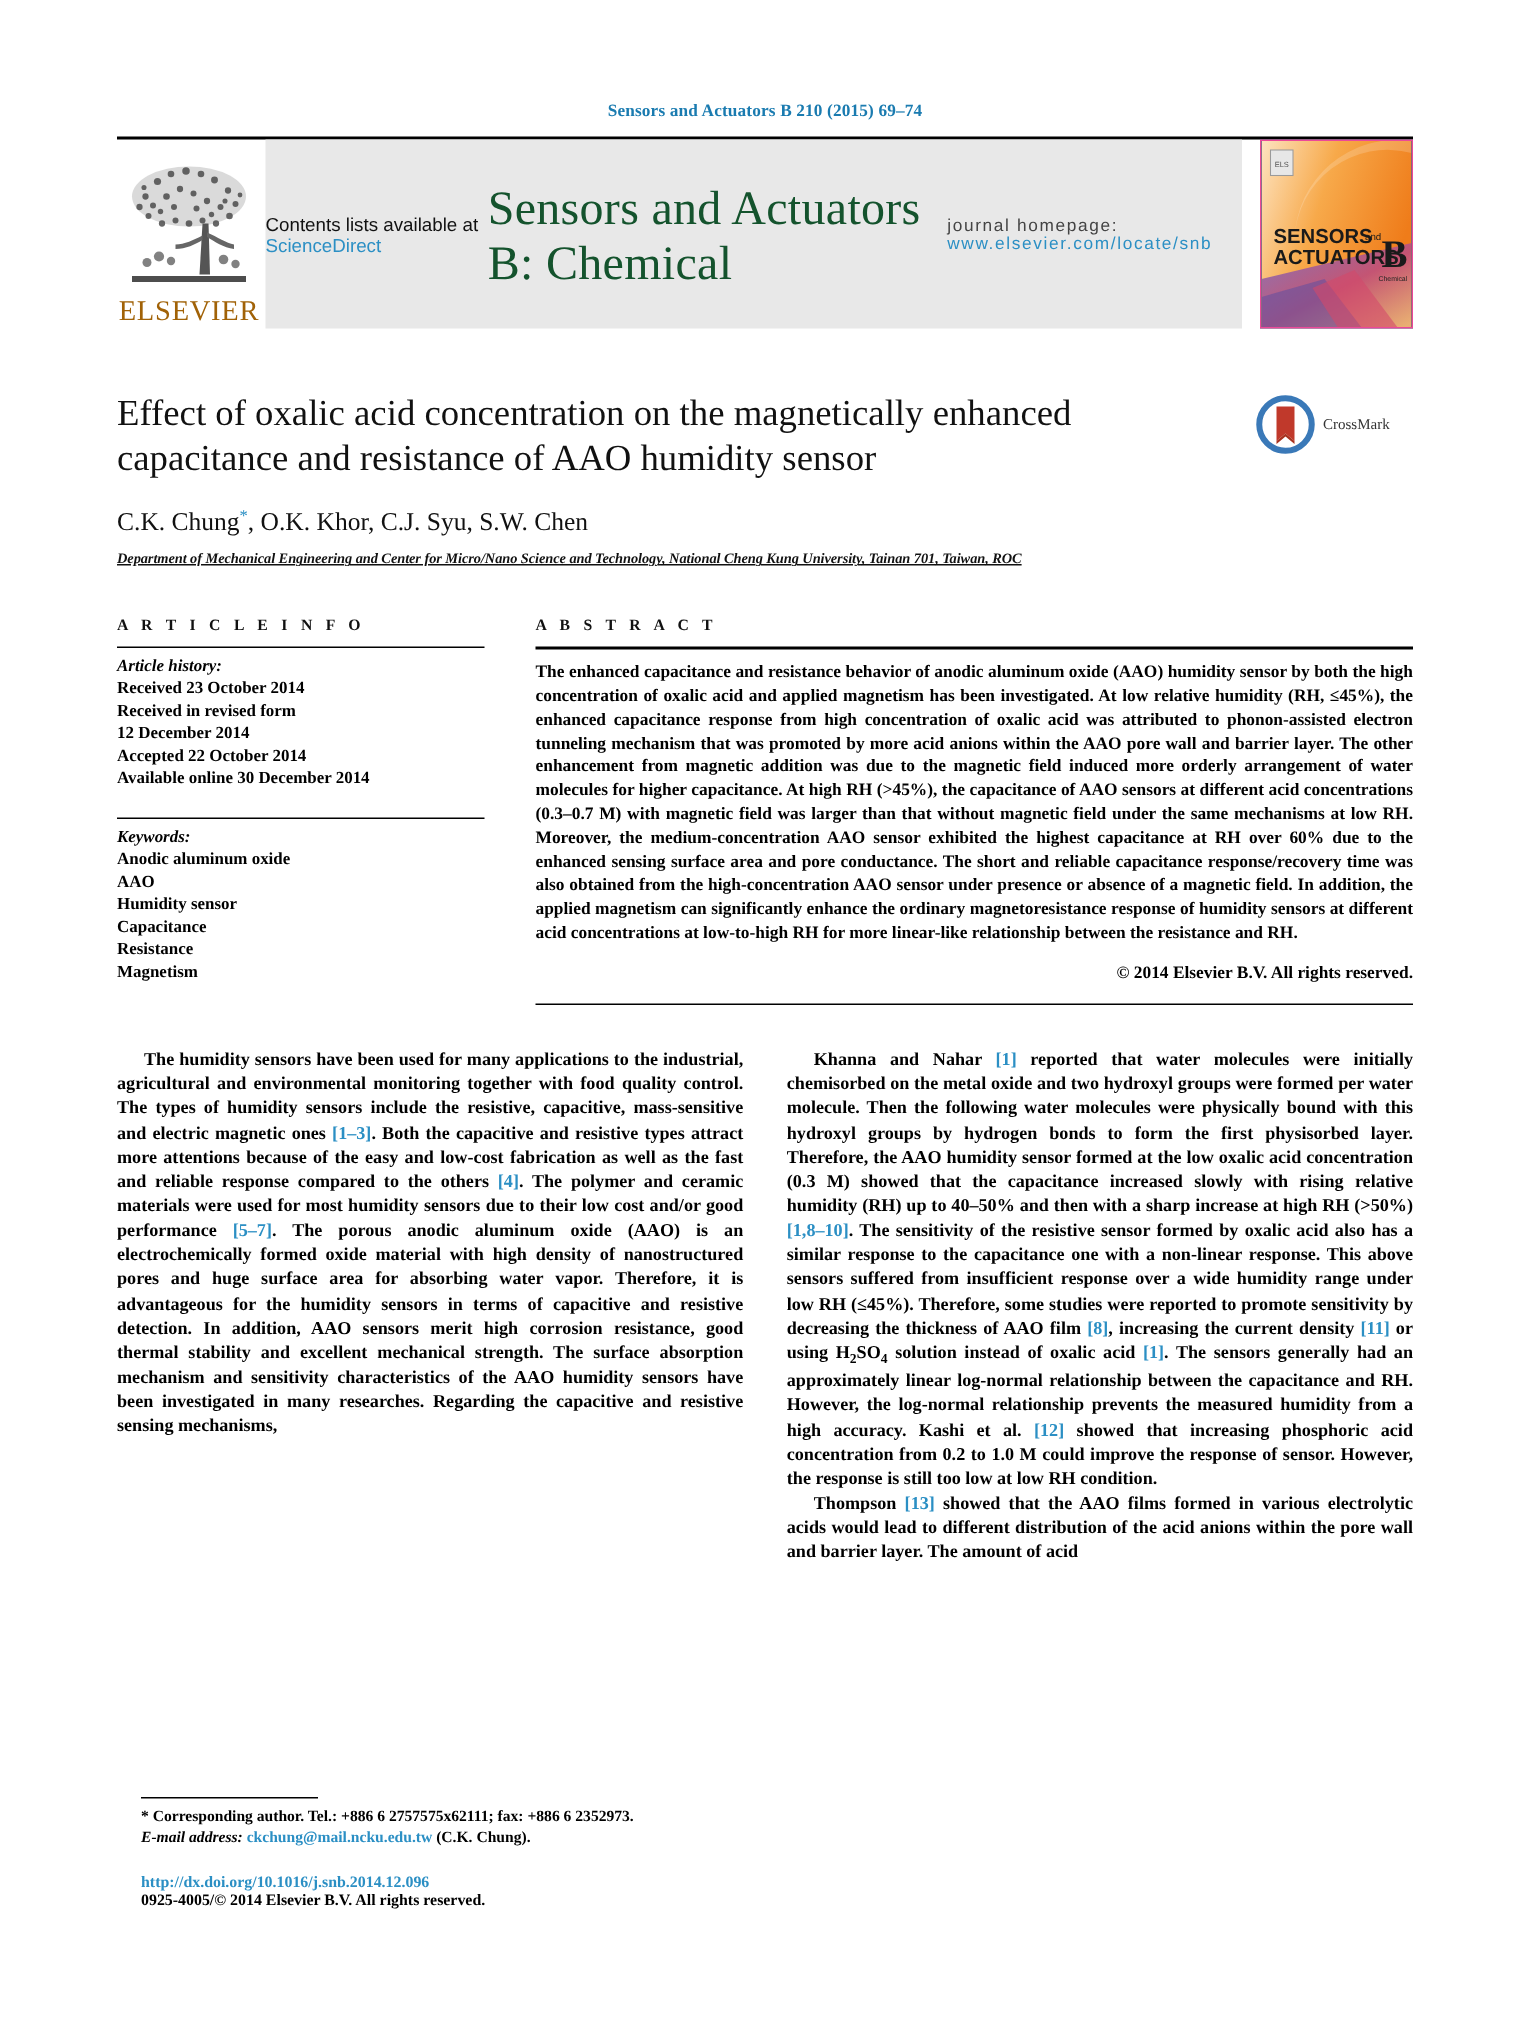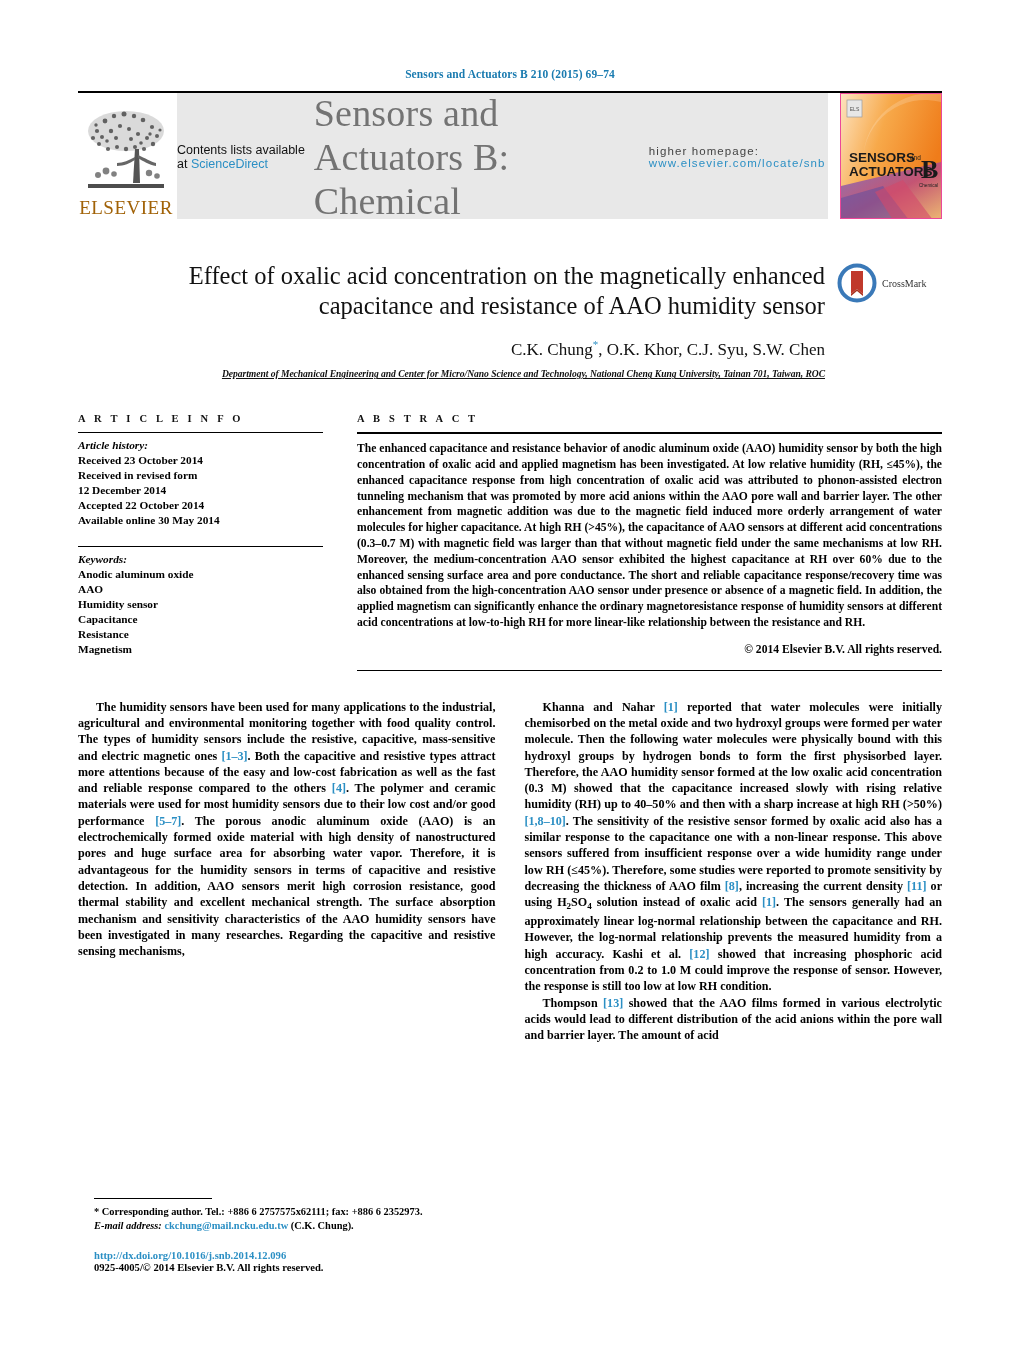--- a/index.html
+++ b/index.html
@@ -72,23 +72,23 @@
     padding: 12px 0 10px 0;
     margin-left: 3px;
   }
   .contents-line {
     font-size: 12.5px;
     font-family: "Liberation Sans", sans-serif;
     color: #111;
   }
   .contents-line .sd { color: #2b8fc4; }
   .journal-title {
-    font-size: 38px;
-    font-family: "Liberation Serif", serif;
-    color: #737373;
+    font-size: 32px;
+    font-family: "Liberation Serif", serif;
+    color: #14532d;
     letter-spacing: .2px;
   }
   .homepage-line {
     font-size: 11.5px;
     font-family: "Liberation Sans", sans-serif;
     letter-spacing: 1.1px;
     color: #444;
   }
   .homepage-line .url { color: #2b8fc4; }
   .cover-thumb {
@@ -99,21 +99,20 @@
     position: relative;
     overflow: hidden;
     background: #0f766e;
   }
 
   
   .title-block {
     margin-top: 42px;
     display: flex;
     align-items: flex-start;
-    text-align: right;
   }
   .title-col { flex: 1 1 auto; padding-right: 12px; }
   .paper-title {
     font-size: 24.5px;
     line-height: 1.22;
     font-family: "Liberation Serif", serif;
     color: #111;
     font-weight: normal;
     margin: 0;
   }
@@ -322,21 +321,21 @@
       </svg>
       <div class="elsevier-word">ELSEVIER</div>
     </div>
 
     <div class="banner-center">
       <div class="contents-line">
         <span>Contents lists available at </span><span class="sd">ScienceDirect</span>
       </div>
       <div class="journal-title">Sensors and Actuators B: Chemical</div>
       <div class="homepage-line">
-        <span>higher homepage: </span><span class="url">www.elsevier.com/locate/snb</span>
+        <span>journal homepage: </span><span class="url">www.elsevier.com/locate/snb</span>
       </div>
     </div>
 
     <div class="cover-thumb">
       <svg width="100" height="126" viewBox="0 0 100 126">
         <defs>
           <linearGradient id="covg" x1="0" y1="0" x2="1" y2="0.4">
             <stop offset="0%" stop-color="#fde3c0"></stop>
             <stop offset="45%" stop-color="#f7a94a"></stop>
             <stop offset="100%" stop-color="#ef7c1a"></stop>
@@ -384,21 +383,21 @@
 
     <div class="col-info">
       <div class="section-kicker">A R T I C L E   I N F O</div>
       <div class="rule-thin"></div>
       <div class="info-body">
         <div class="ital">Article history:</div>
         <div>Received 23 October 2014</div>
         <div>Received in revised form</div>
         <div>12 December 2014</div>
         <div>Accepted 22 October 2014</div>
-        <div>Available online 30 May 2014</div>
+        <div>Available online 30 December 2014</div>
       </div>
       <div class="kw-sep"></div>
       <div class="info-body kw-block">
         <div class="ital">Keywords:</div>
         <div>Anodic aluminum oxide</div>
         <div>AAO</div>
         <div>Humidity sensor</div>
         <div>Capacitance</div>
         <div>Resistance</div>
         <div>Magnetism</div>

